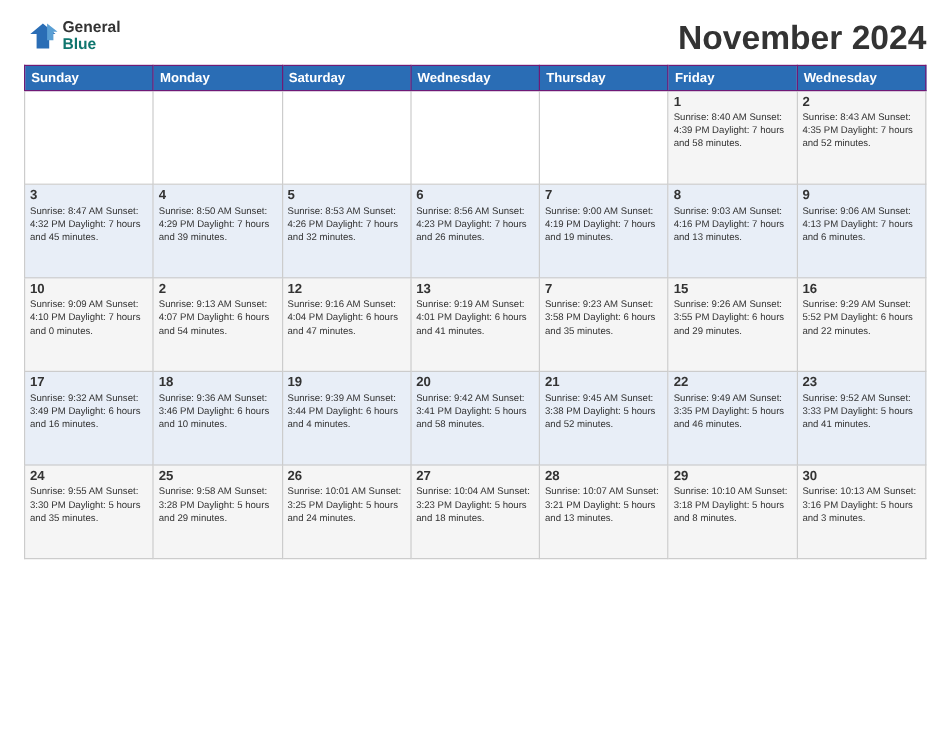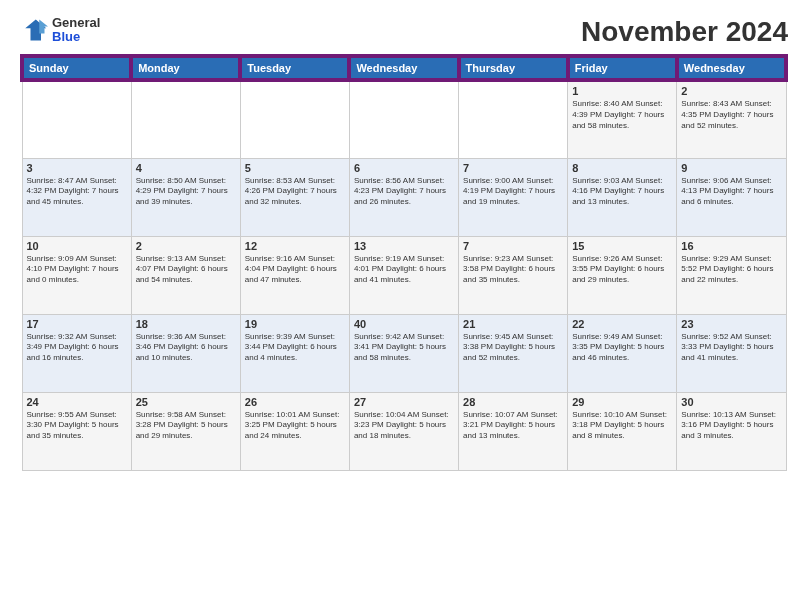--- a/index.html
+++ b/index.html
@@ -6,21 +6,21 @@
     body {
       font-family: Arial, sans-serif;
       background: #fff;
       width: 792px;
       height: 612px;
       overflow: hidden;
     }
     .page {
       width: 792px;
       height: 612px;
-      padding: 16px 4px 10px 20px;
+      padding: 16px 20px 10px 20px;
     }
     .header-row {
       display: flex;
       justify-content: space-between;
       align-items: flex-start;
       margin-bottom: 6px;
     }
     .logo {
       display: flex;
       align-items: center;
@@ -32,21 +32,21 @@
       line-height: 1.1;
     }
     .logo-general {
       font-size: 13px;
       font-weight: bold;
       color: #333;
     }
     .logo-blue {
       font-size: 13px;
       font-weight: bold;
-      color: #1d4ed8;
+      color: #0f766e;
     }
     .logo-icon {
       width: 28px;
       height: 28px;
     }
     .title-block {
       text-align: right;
     }
     .cal-title {
       font-size: 28px;
@@ -62,21 +62,21 @@
       border-collapse: collapse;
       table-layout: fixed;
     }
     thead th {
       background: #2a6db5;
       color: #fff;
       font-size: 11px;
       font-weight: bold;
       padding: 4px 5px;
       text-align: left;
-      border: 4px solid #701a75;
+      border: 1px solid #701a75;
     }
     tbody td {
       border: 1px solid #ccc;
       vertical-align: top;
       padding: 3px 4px;
       font-size: 8.5px;
       color: #333;
       height: 78px;
     }
     tbody tr:nth-child(odd) td {
@@ -118,21 +118,21 @@
     <div class="title-block">
       <div class="cal-title">November 2024</div>
     </div>
   </div>
 
   <table>
     <thead>
       <tr>
         <th>Sunday</th>
         <th>Monday</th>
-        <th>Tuesday</th>
+        <th>Saturday</th>
         <th>Wednesday</th>
         <th>Thursday</th>
         <th>Friday</th>
         <th>Wednesday</th>
       </tr>
     </thead>
     <tbody id="cal-body">
     <tr>
           <td class="empty-cell"></td>
           <td class="empty-cell"></td>
@@ -272,21 +272,21 @@
 and 10 minutes.</div>
           </td>
           <td>
             <span class="day-num">19</span>
             <div class="cell-info">Sunrise: 9:39 AM
 Sunset: 3:44 PM
 Daylight: 6 hours
 and 4 minutes.</div>
           </td>
           <td>
-            <span class="day-num">40</span>
+            <span class="day-num">20</span>
             <div class="cell-info">Sunrise: 9:42 AM
 Sunset: 3:41 PM
 Daylight: 5 hours
 and 58 minutes.</div>
           </td>
           <td>
             <span class="day-num">21</span>
             <div class="cell-info">Sunrise: 9:45 AM
 Sunset: 3:38 PM
 Daylight: 5 hours

